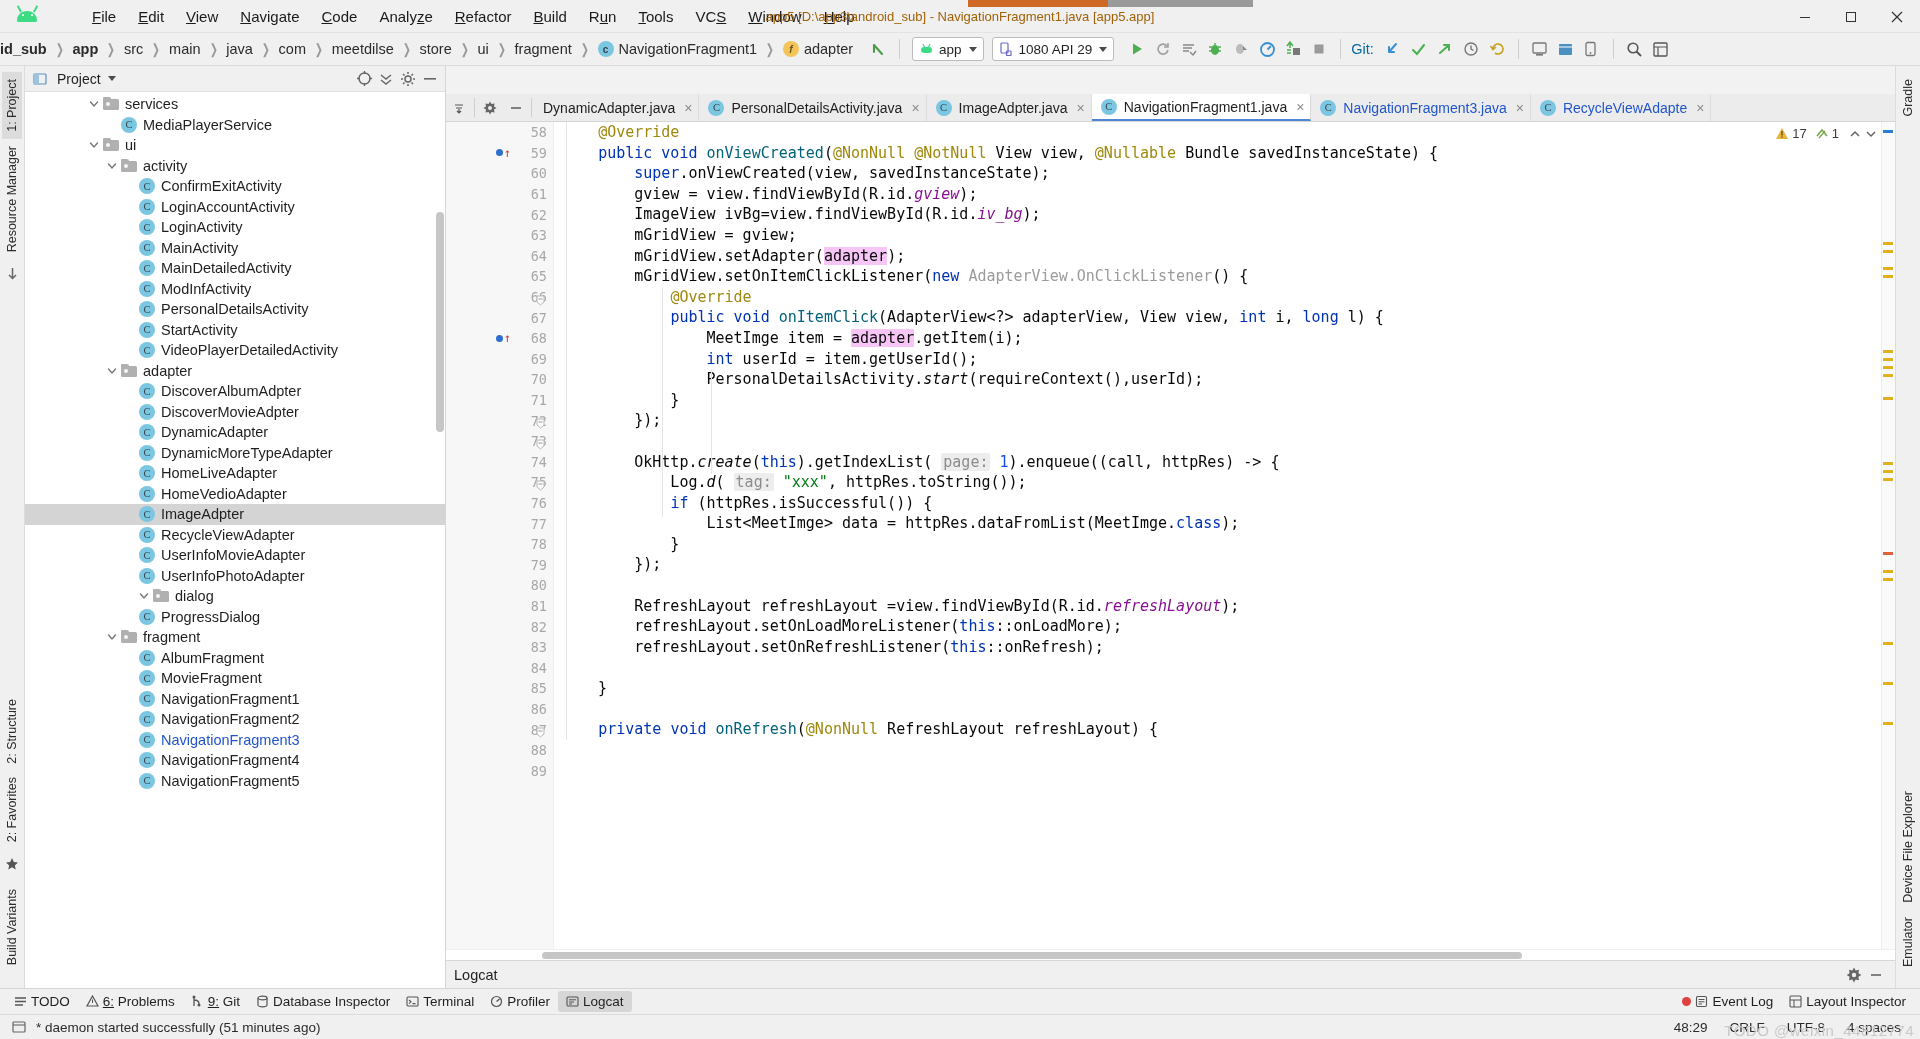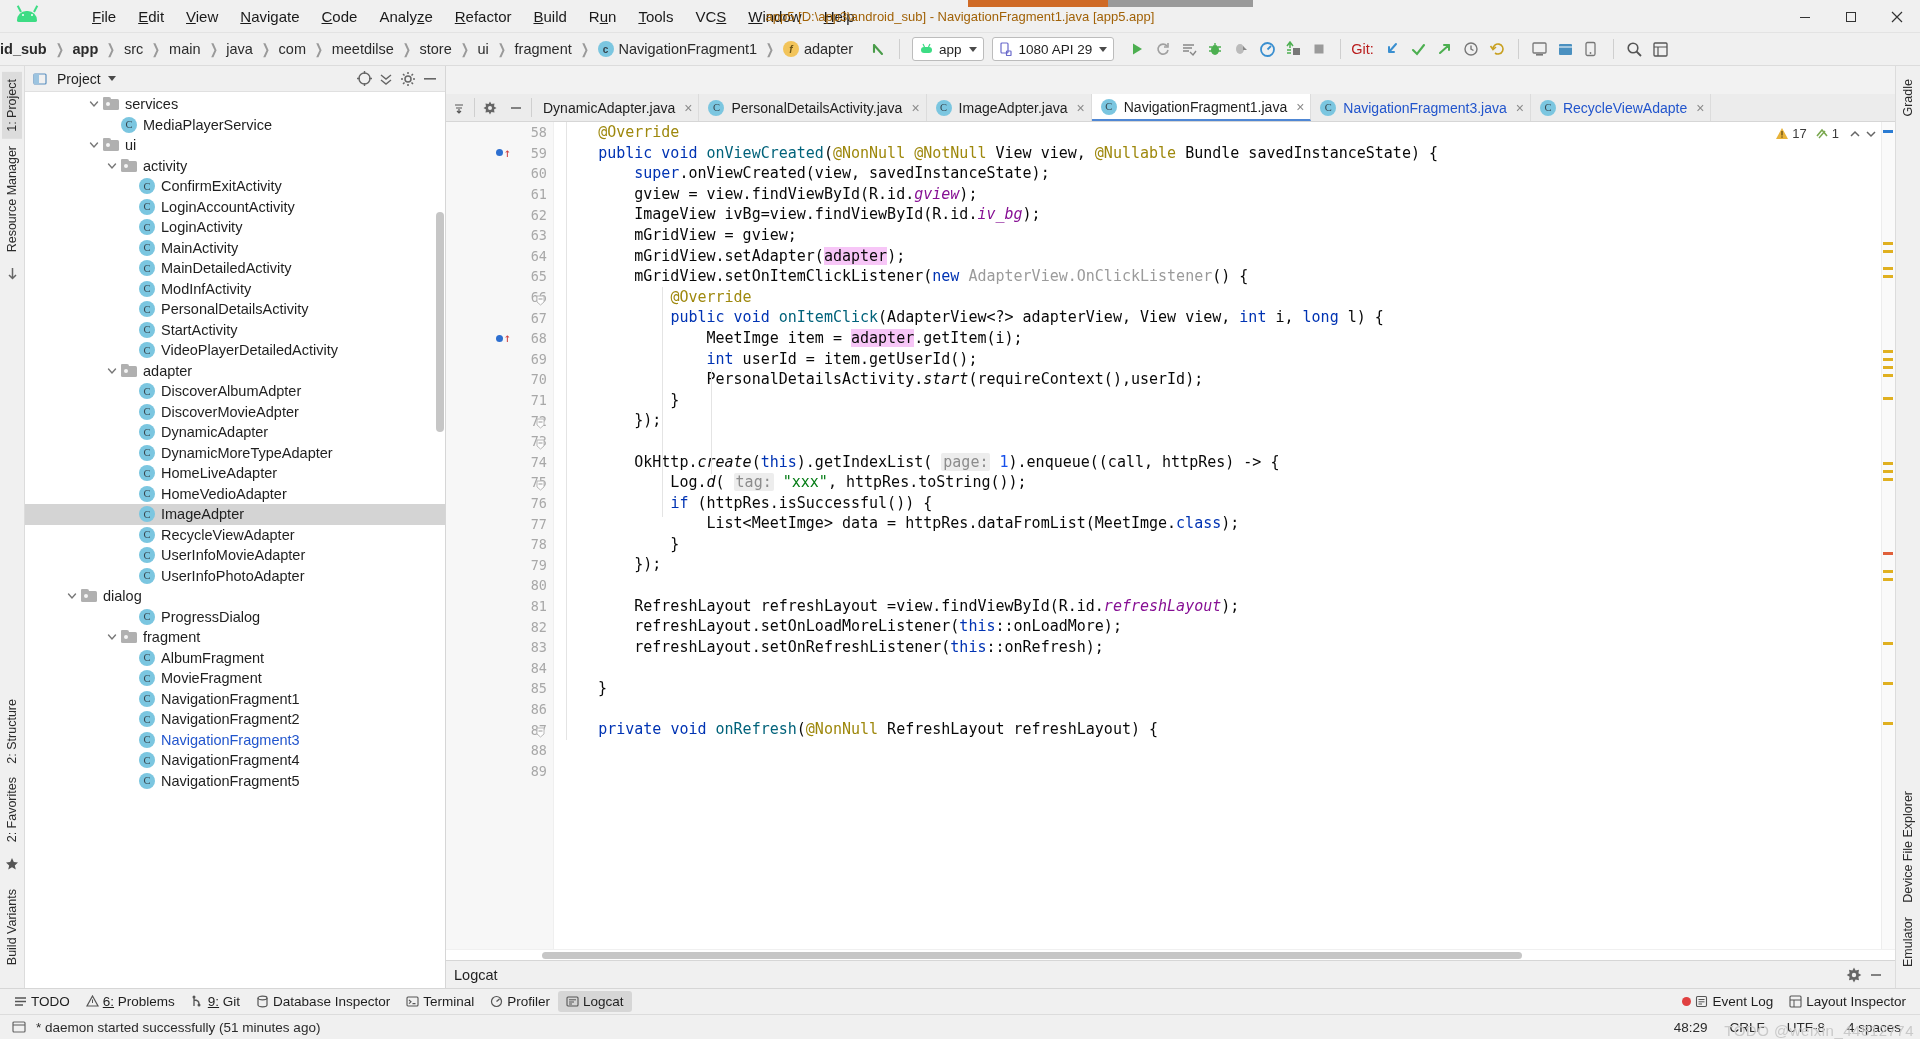--- a/index.html
+++ b/index.html
@@ -120,21 +120,21 @@
     height: 24px; border: 1px solid #bcbcbc; background: #fff;
     border-radius: 3px; display: flex; align-items: center;
     padding: 0 6px; font-size: 13.5px; color: #1f1f1f; cursor: default;
     margin: 0 4px;
   }
   .combo .caret {
     width: 0; height: 0; margin-left: 7px;
     border-left: 4.5px solid transparent; border-right: 4.5px solid transparent;
     border-top: 5px solid #4a4a4a;
   }
-  .git-label { font-size: 14.5px; color: #b91c1c; margin: 0 6px 0 2px; }
+  .git-label { font-size: 14.5px; color: #0369a1; margin: 0 6px 0 2px; }
 
   
   .body { flex: 1; display: flex; min-height: 0; position: relative; }
 
   
   .vstrip {
     width: 25px; min-width: 25px; background: #f0f0f0;
     border-right: 1px solid #dcdcdc;
     display: flex; flex-direction: column; align-items: center;
     padding-top: 6px; position: relative;
@@ -813,21 +813,21 @@
           <div class="trow" style="padding-left: 98px;">
             <span class="twist"></span>
             <span class="cls">C</span>
             <span class="tlabel">UserInfoMovieAdapter</span>
           </div>
           <div class="trow" style="padding-left: 98px;">
             <span class="twist"></span>
             <span class="cls">C</span>
             <span class="tlabel">UserInfoPhotoAdapter</span>
           </div>
-          <div class="trow" style="padding-left: 40px;">
+          <div class="trow" style="padding-left: 112px;">
             <span class="twist">
               <svg width="10" height="10" viewBox="0 0 10 10">
                 <path d="M1.5 3 L5 7 L8.5 3" stroke="#777" stroke-width="1.4" fill="none" stroke-linecap="round"></path>
               </svg>
             </span>
             <span class="folder">
               <span class="ft"></span>
               <span class="fb"></span>
               <span class="fdot"></span>
             </span>

